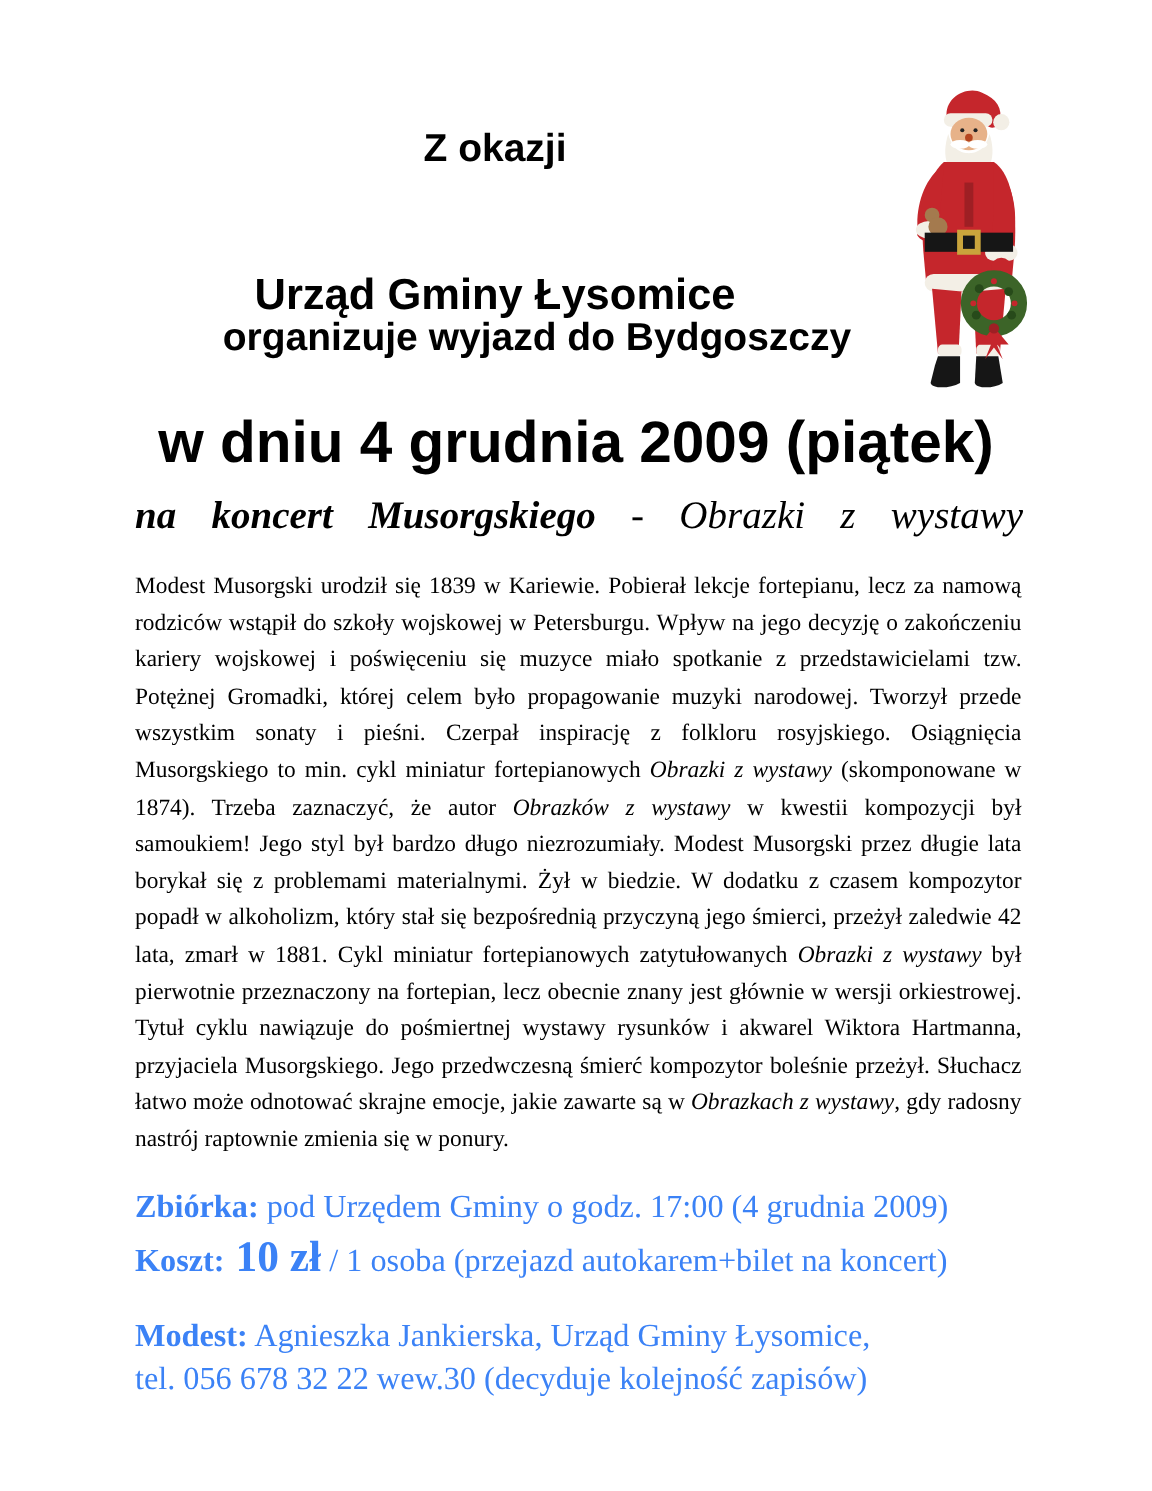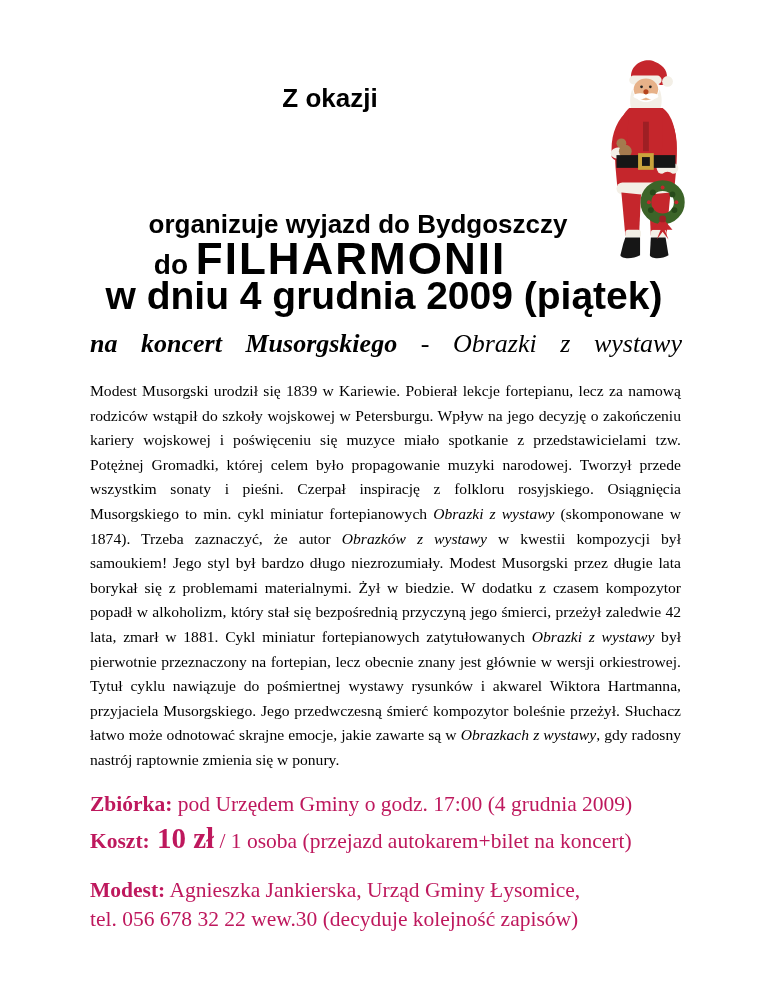--- a/index.html
+++ b/index.html
@@ -38,40 +38,40 @@
     font-size:15.6px;line-height:24.6px;
     text-align:justify;
   }
   .seg-normal{font-style:normal;font-weight:normal;}
   .seg-italic{font-style:italic;}
   .seg-bold{font-weight:bold;font-style:italic;}
   .seg-bold-italic{font-weight:bold;font-style:italic;}
   
   .detail{
     position:absolute;left:90px;width:620px;
-    font-size:21.5px;line-height:28px;color:#be185d;
+    font-size:21.5px;line-height:28px;color:#3b82f6;
   }
   .detail .lbl{font-weight:bold;}
   #zbiorka{top:790px;}
   #koszt{top:821px;line-height:34px;}
   #koszt .price{font-weight:bold;font-size:29px;}
   #zapisy{top:876px;line-height:28.5px;}
   
   .santa{
     position:absolute;left:588px;top:56px;width:108px;height:210px;
   }
 </style>
 </head>
 <body>
 
 <div class="page">
 
   <div class="hline occasion">Z okazji</div>
+  <div class="hline organizer">Urząd Gminy Łysomice</div>
   <div class="hline subtitle">organizuje wyjazd do Bydgoszczy</div>
-  <div class="hline destination"><span class="dest-prefix">do </span><span class="dest-main">FILHARMONII</span></div>
   <div class="hline dateline">w dniu 4 grudnia 2009 (piątek)</div>
 
   <svg class="santa" viewBox="0 0 110 212" aria-hidden="true">
 
     <g>
       <path d="M44,22 C42,8 58,0 68,5 C78,9 82,16 80,24 C79,29 74,30 71,27 L48,28 Z" fill="#c5262c"></path>
       <circle cx="81" cy="25" r="5.5" fill="#f3efe6"></circle>
       <rect x="42" y="19" width="33" height="9" rx="4.5" fill="#f3efe6"></rect>
     </g>
 

